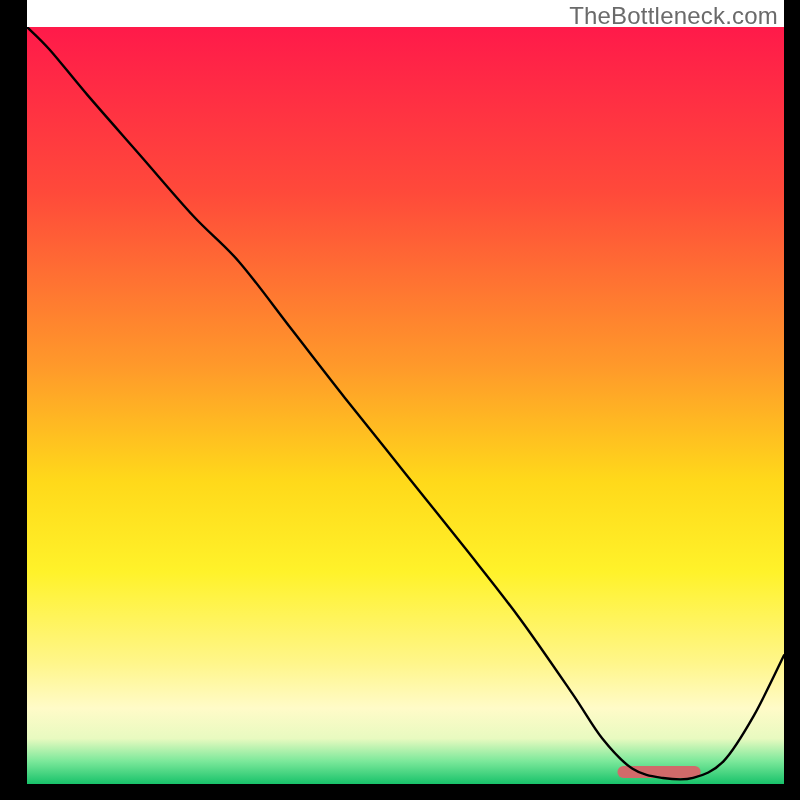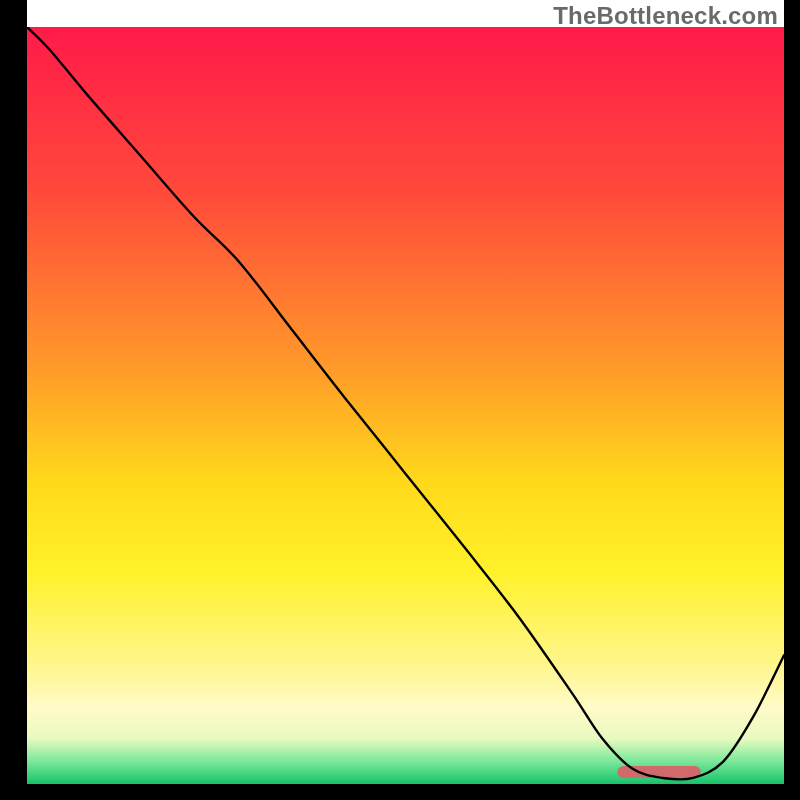--- a/index.html
+++ b/index.html
@@ -9,21 +9,21 @@
     height: 800px;
     background: white;
     position: relative;
     font-family: Arial, Helvetica, sans-serif;
   }
   .watermark {
     position: absolute;
     top: 2px;
     right: 22px;
     font-size: 24px;
-    font-weight: bold;
+    font-weight: normal;
     color: #6a6a6a;
     letter-spacing: 0.2px;
   }
   .plot-outer {
     position: absolute;
     left: 27px;
     top: 27px;
     width: 757px;    
     height: 757px;   
     box-sizing: border-box;

